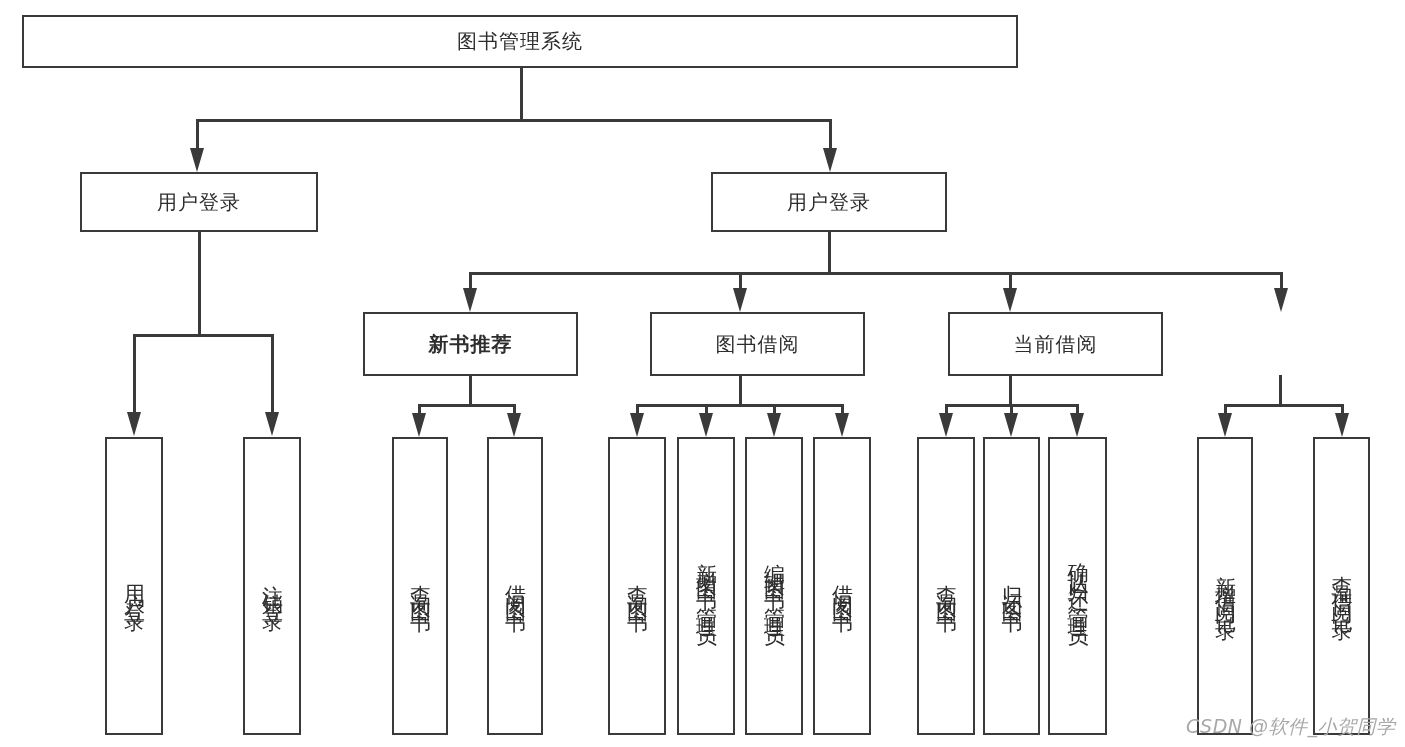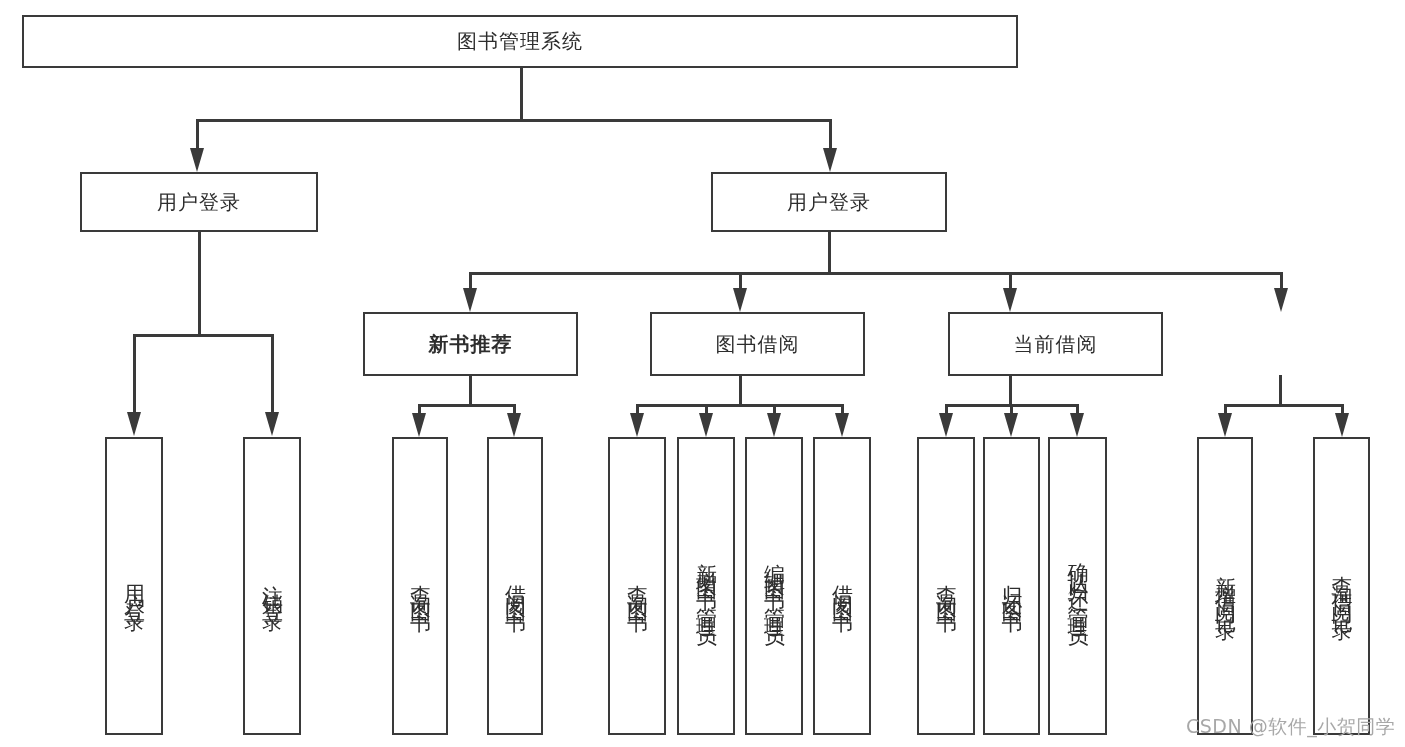--- a/index.html
+++ b/index.html
@@ -52,20 +52,21 @@
     z-index:3;
   }
   #watermark{
     position:absolute;
     left:1186px;top:714px;
     font-size:19px;
     letter-spacing:0.5px;
     color:var(--wm);
     white-space:nowrap;
     z-index:5;
+    font-style:italic;
   }
 </style>
 </head>
 <body>
 
 <div id="stage">
 
   <div class="box" style="left:22px;top:15px;width:996px;height:53px;">图书管理系统</div>
 
   <div class="box" style="left:80px;top:172px;width:238px;height:60px;">用户登录</div>

